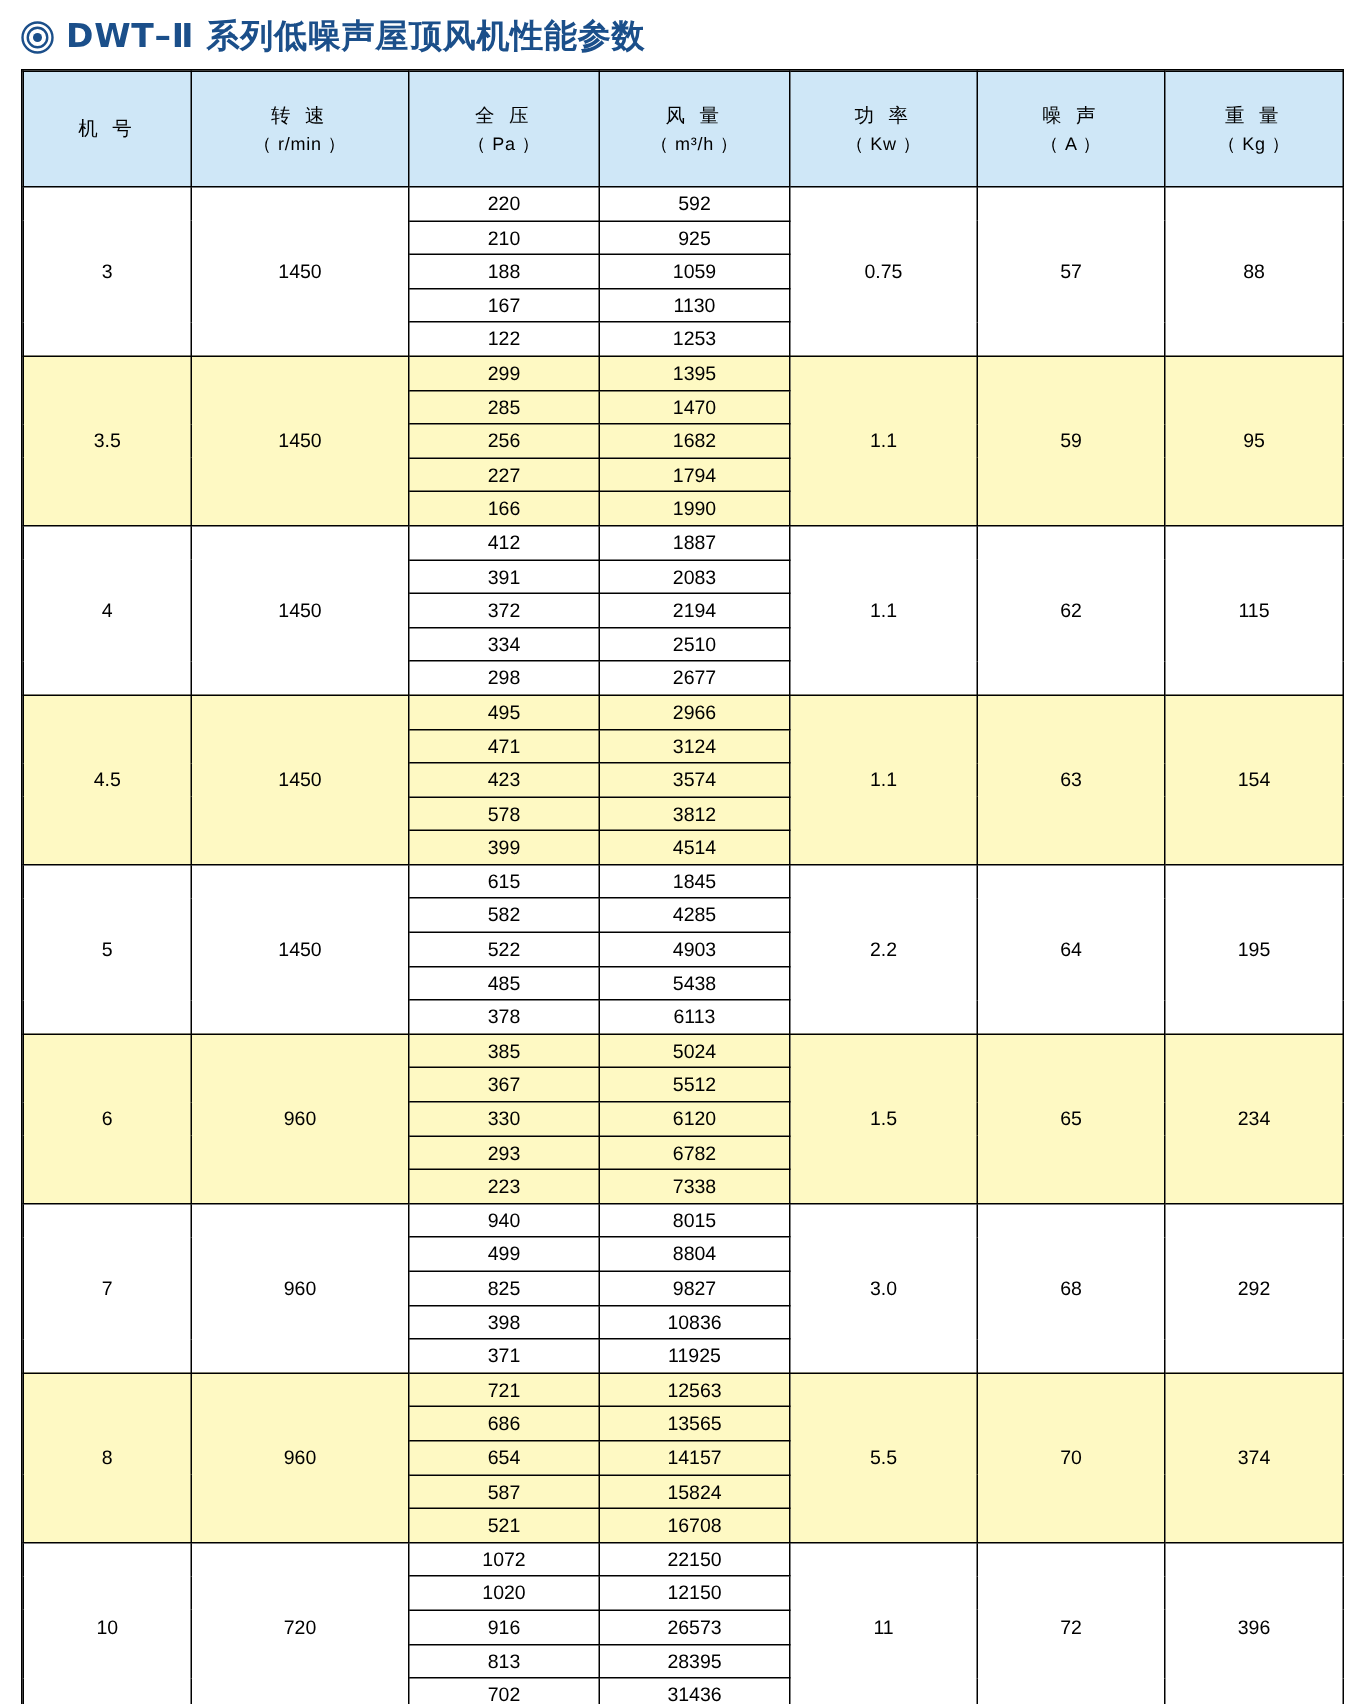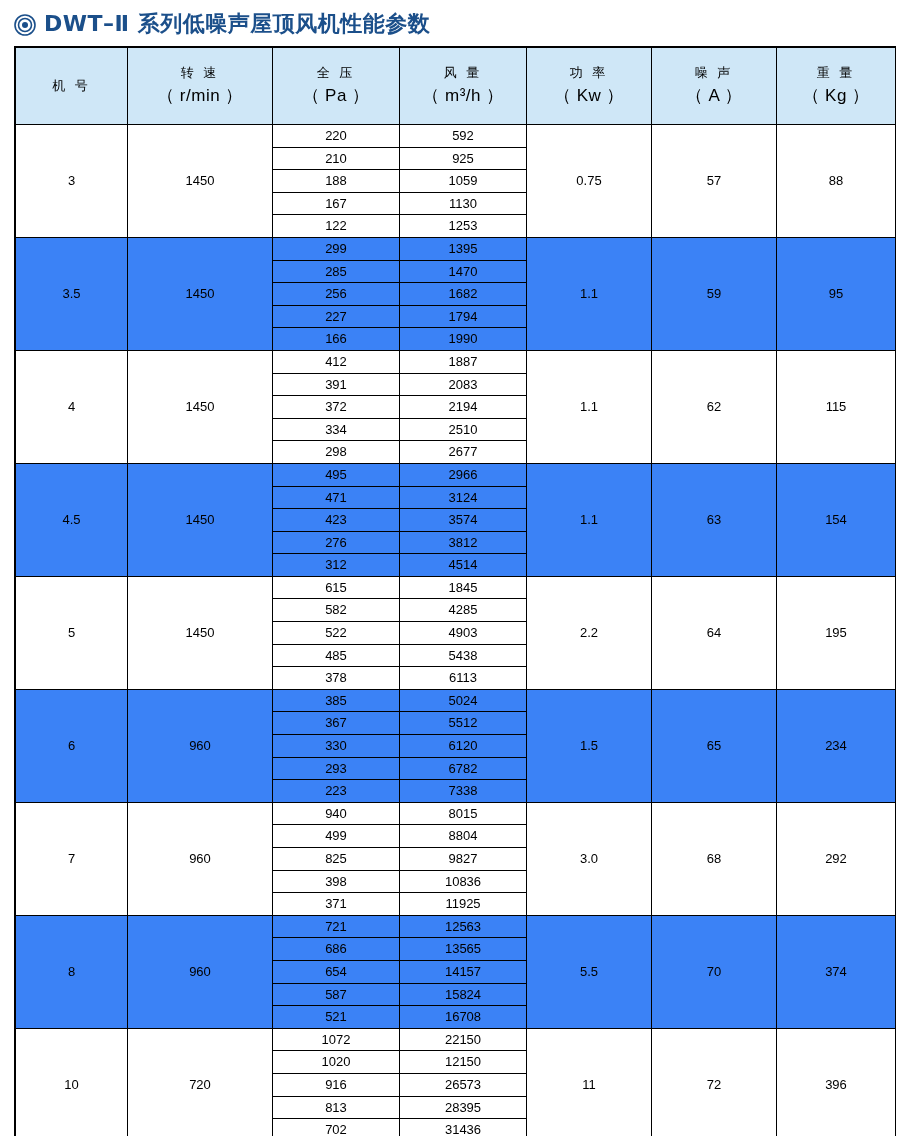--- a/index.html
+++ b/index.html
@@ -78,30 +78,30 @@
     font-weight: normal;
     line-height: 1.55;
     font-size: 14px;
   }
   thead th .hl1 {
     display: block;
     letter-spacing: 3px;
   }
   thead th .hl2 {
     display: block;
-    font-size: 17px;
+    font-size: 12px;
     letter-spacing: 0.5px;
   }
   tbody td {
     height: 21.6px;
     line-height: 21.6px;
     font-size: 13px;
   }
   tbody tr.band-alt td {
-    background: #3b82f6;
+    background: #fef9c3;
   }
   tbody tr.band-plain td {
     background: #ffffff;
   }
   td.span-cell {
     font-size: 13.5px;
   }
 </style>
 </head>
 <body>
@@ -249,25 +249,25 @@
           </tr>
           <tr class="band-alt">
             <td>471</td>
             <td>3124</td>
           </tr>
           <tr class="band-alt">
             <td>423</td>
             <td>3574</td>
           </tr>
           <tr class="band-alt">
-            <td>276</td>
+            <td>578</td>
             <td>3812</td>
           </tr>
           <tr class="band-alt">
-            <td>312</td>
+            <td>399</td>
             <td>4514</td>
           </tr>
           <tr class="band-plain">
             <td rowspan="5" class="span-cell">5</td>
             <td rowspan="5" class="span-cell">1450</td>
             <td>615</td>
             <td>1845</td>
             <td rowspan="5" class="span-cell">2.2</td>
             <td rowspan="5" class="span-cell">64</td>
             <td rowspan="5" class="span-cell">195</td>

